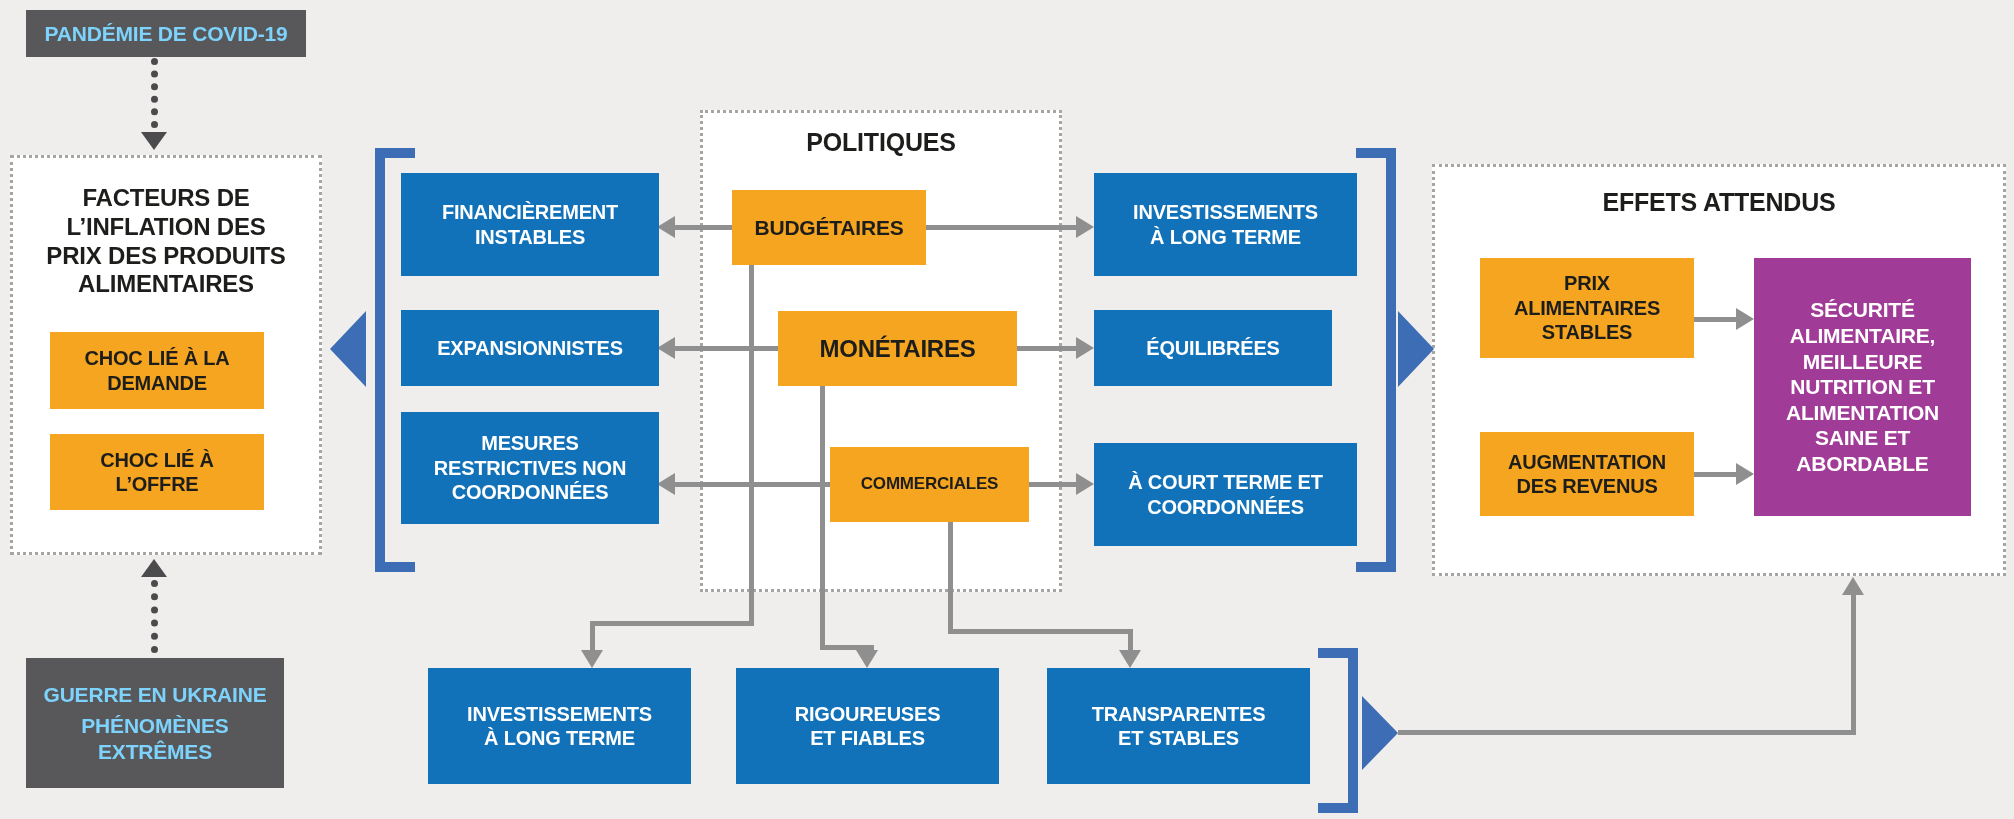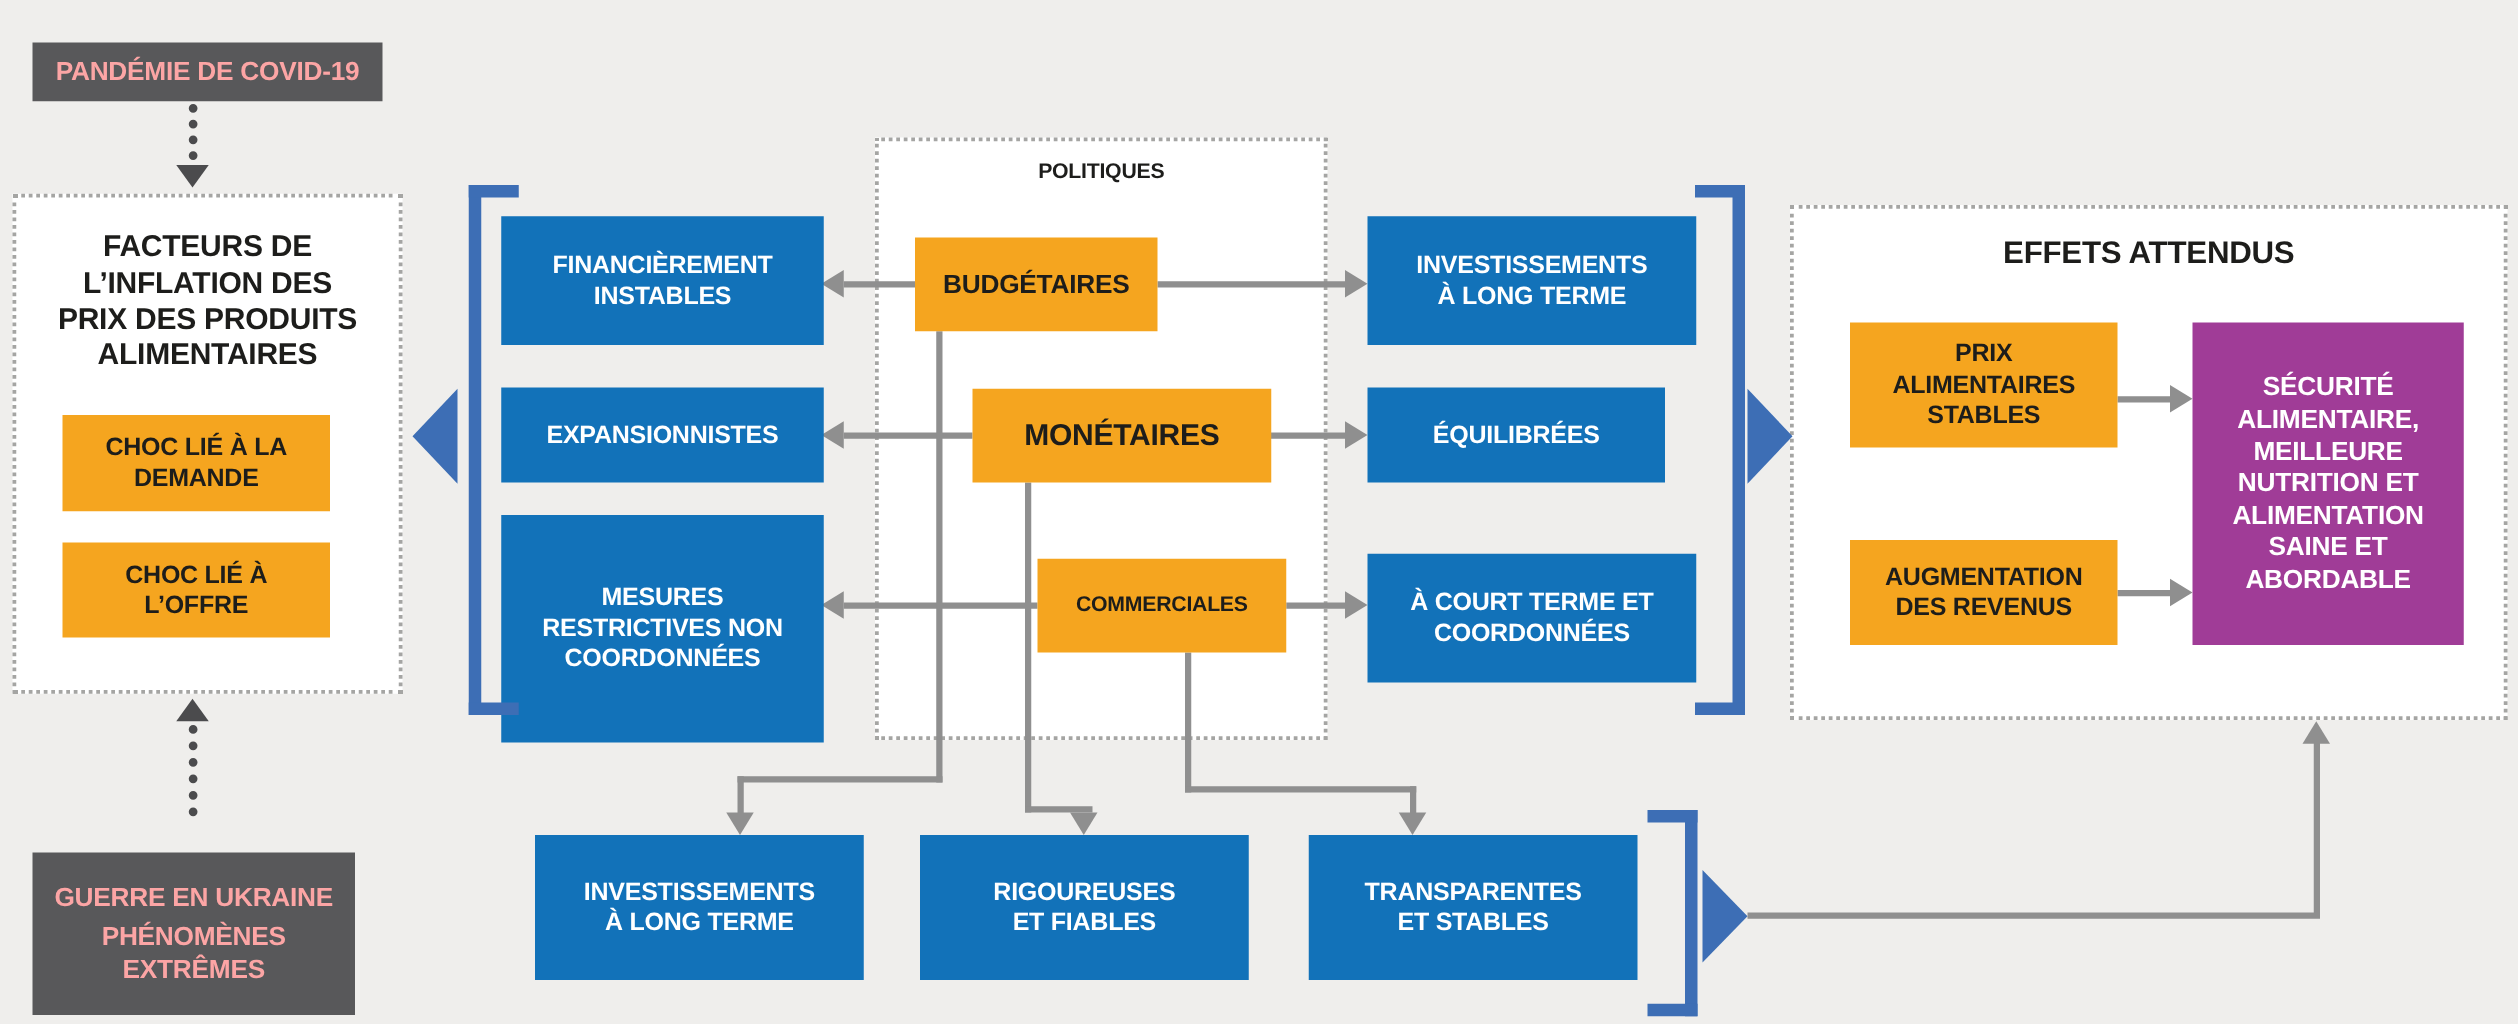--- a/index.html
+++ b/index.html
@@ -9,39 +9,39 @@
   }
   .dotted{position:absolute;background:#FFFFFF;border:3px dotted #A5A5A3;box-sizing:border-box;}
   .ptitle{font-weight:700;font-size:24px;text-align:center;line-height:1.2;letter-spacing:-0.2px;}
   .box{
     position:absolute;display:flex;align-items:center;justify-content:center;
     text-align:center;font-weight:700;line-height:1.22;padding:4px 12px;
     box-sizing:border-box;letter-spacing:-0.2px;
   }
   .blue{background:#1272B9;color:#FFFFFF;font-size:20px;}
   .yellow{background:#F5A51F;color:#1D1D1B;font-size:20px;}
-  .darkbox{background:#58585A;color:#fca5a5;font-size:21px;flex-direction:column;gap:6px;margin-top:24px;}
+  .darkbox{background:#58585A;color:#7dd3fc;font-size:21px;flex-direction:column;gap:6px;}
   .purpleBox{background:#A03C97;color:#FFFFFF;font-size:21px;}
   .hline,.vline{position:absolute;background:#8F8F8F;}
   .tri{position:absolute;width:0;height:0;}
   .dotline{position:absolute;width:0;border-left:7px dotted #4B4B4D;}
   .bracket{position:absolute;background:#3D6EB5;}
   .narrow{max-width:200px;display:inline-block;}
 </style>
 </head>
 <body>
 
 <div class="canvas">
 
   <div class="dotted" style="left:10px;top:155px;width:312px;height:400px;">
     <div class="ptitle" style="margin:26px auto 0;max-width:242px;">FACTEURS DE L’INFLATION DES PRIX DES PRODUITS ALIMENTAIRES</div>
   </div>
 
   <div class="dotted" style="left:700px;top:110px;width:362px;height:482px;">
-    <div class="ptitle" style="margin-top:14px;font-size:17px;">POLITIQUES</div>
+    <div class="ptitle" style="margin-top:14px;font-size:25px;">POLITIQUES</div>
   </div>
 
   <div class="dotted" style="left:1432px;top:164px;width:574px;height:412px;">
     <div class="ptitle" style="margin-top:20px;font-size:25px;">EFFETS ATTENDUS</div>
   </div>
 
   <div class="hline" style="left:675px;top:225px;width:57px;height:5px;"></div>
   <div class="tri" style="left:657px;top:216px;border-top:11px solid transparent;border-bottom:11px solid transparent;border-right:18px solid #8F8F8F;"></div>
   <div class="hline" style="left:926px;top:225px;width:150px;height:5px;"></div>
   <div class="tri" style="left:1076px;top:216px;border-top:11px solid transparent;border-bottom:11px solid transparent;border-left:18px solid #8F8F8F;"></div>
@@ -99,21 +99,21 @@
     <div>GUERRE EN UKRAINE</div>
     <div style="max-width:170px;">PHÉNOMÈNES EXTRÊMES</div>
   </div>
 
   <div class="box blue" style="left:401px;top:173px;width:258px;height:103px;">
     <div style="max-width:200px;">FINANCIÈREMENT INSTABLES</div>
   </div>
   <div class="box blue" style="left:401px;top:310px;width:258px;height:76px;">
     <div>EXPANSIONNISTES</div>
   </div>
-  <div class="box blue" style="left:401px;top:412px;width:258px;height:182px;">
+  <div class="box blue" style="left:401px;top:412px;width:258px;height:112px;">
     <div style="max-width:210px;">MESURES RESTRICTIVES NON COORDONNÉES</div>
   </div>
 
   <div class="box yellow" style="left:732px;top:190px;width:194px;height:75px;font-size:21px;">
     <div>BUDGÉTAIRES</div>
   </div>
   <div class="box yellow" style="left:778px;top:311px;width:239px;height:75px;font-size:24px;">
     <div>MONÉTAIRES</div>
   </div>
   <div class="box yellow" style="left:830px;top:447px;width:199px;height:75px;font-size:17px;">

